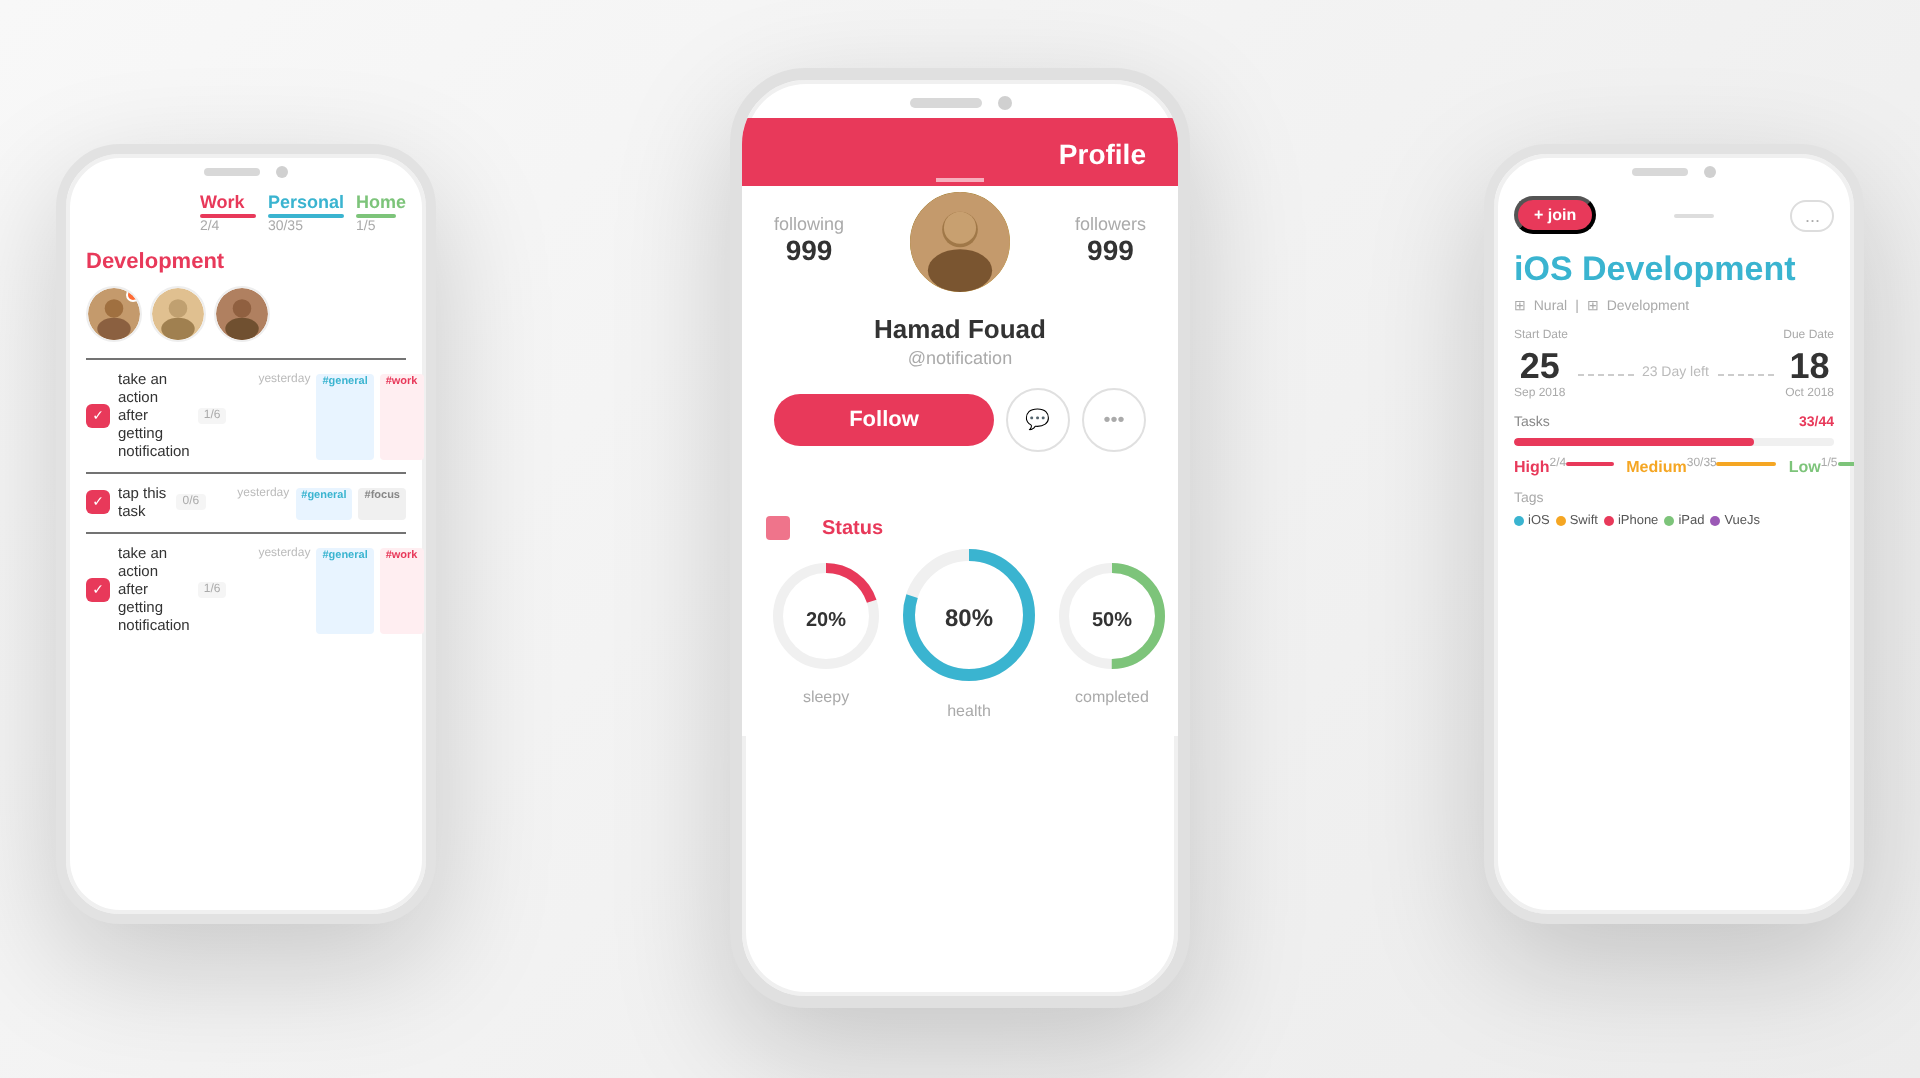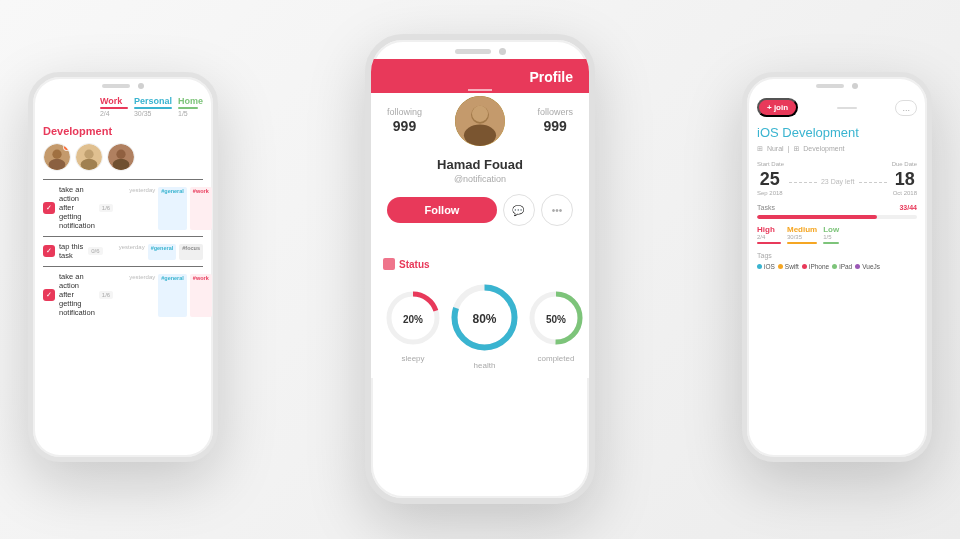--- a/index.html
+++ b/index.html
@@ -346,24 +346,23 @@
     }
 
     .status-section {
       padding: 8px 12px;
       background: white;
     }
     .status-title {
       font-size: 10px;
       font-weight: 700;
       color: #e8395a;
-      margin-bottom: 10px;
-      display: flex;
-      align-items: center;
-      gap: 4px;
+      display: flex;
+      align-items: center;
+      gap: 16px;
       text-align: right;
     }
     .status-icon {
       width: 12px;
       height: 12px;
       border-radius: 2px;
       background: #e8395a;
       opacity: 0.7;
     }
 
@@ -416,22 +415,22 @@
     .btn-dots {
       border: 1px solid #ddd;
       border-radius: 10px;
       padding: 2px 6px;
       font-size: 9px;
       color: #aaa;
       cursor: pointer;
     }
 
     .project-title {
-      font-size: 13px;
-      font-weight: 400;
+      font-size: 17px;
+      font-weight: 700;
       color: #3ab4d0;
       margin-bottom: 4px;
       line-height: 1.2;
     }
     .project-meta {
       display: flex;
       align-items: center;
       gap: 4px;
       margin-bottom: 8px;
     }
@@ -494,21 +493,20 @@
       border-radius: 2px;
     }
 
     .priority-row {
       display: flex;
       gap: 6px;
       margin-bottom: 8px;
     }
     .priority-item {
       display: flex;
-      flex-direction: column;
     }
     .priority-label {
       font-size: 8px;
       font-weight: 700;
     }
     .priority-label.high { color: #e8395a; }
     .priority-label.medium { color: #f5a623; }
     .priority-label.low { color: #7dc47a; }
     .priority-sub {
       font-size: 6px;

